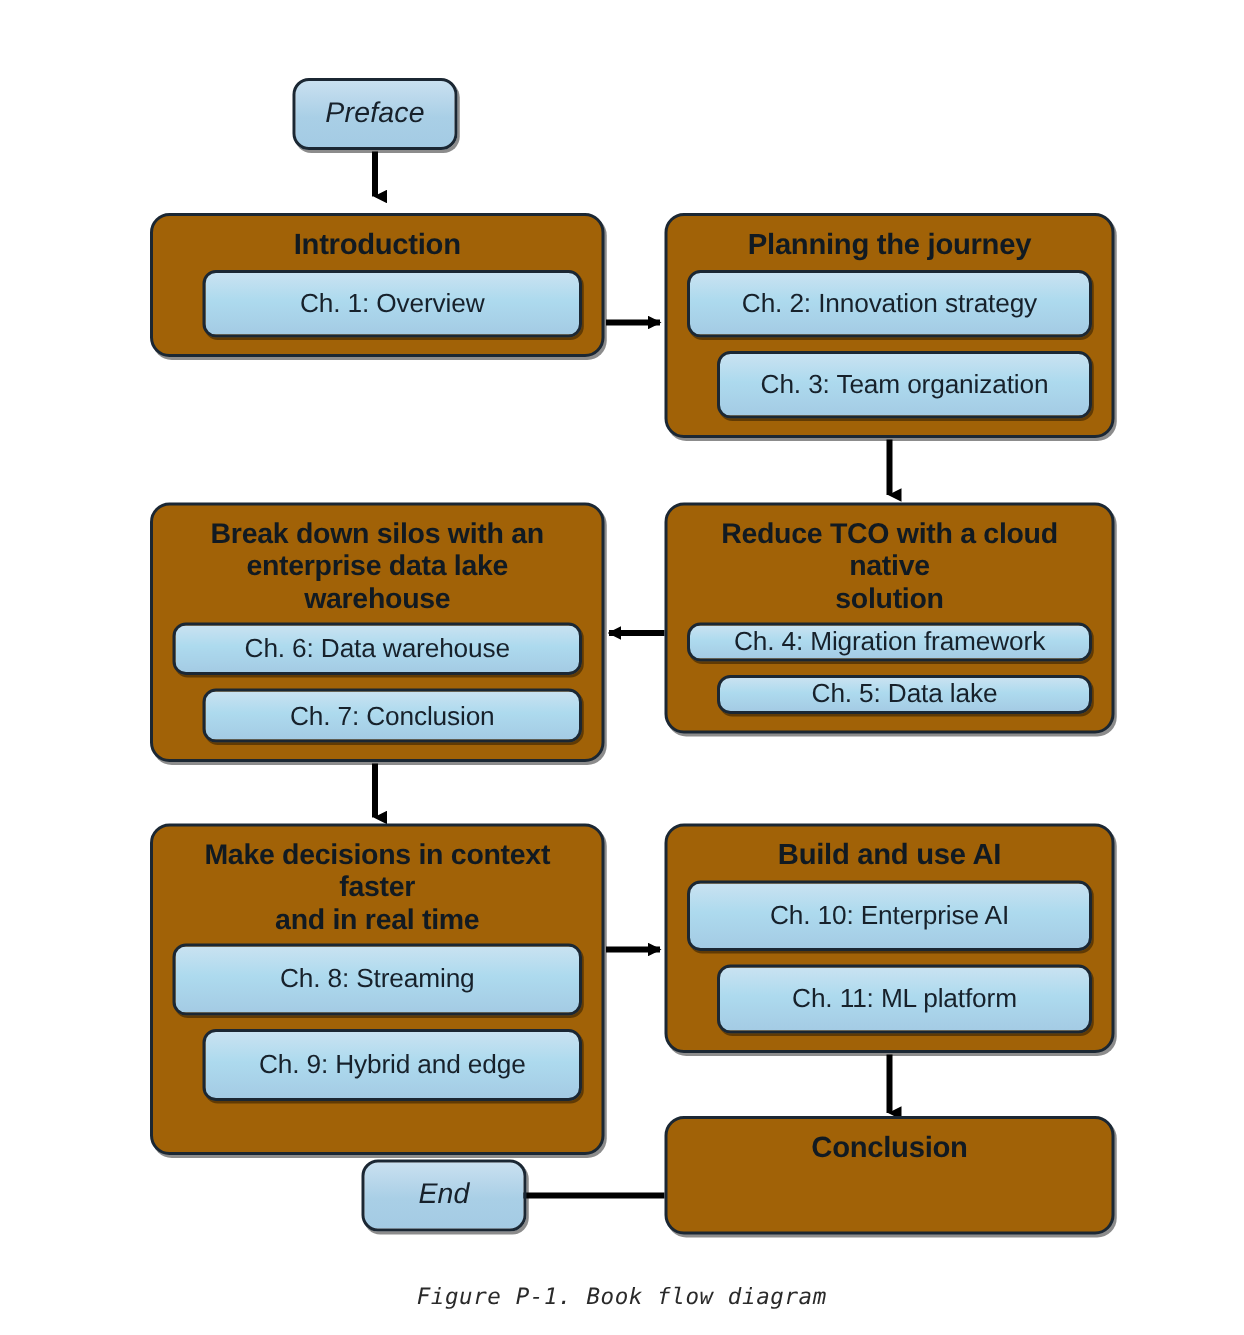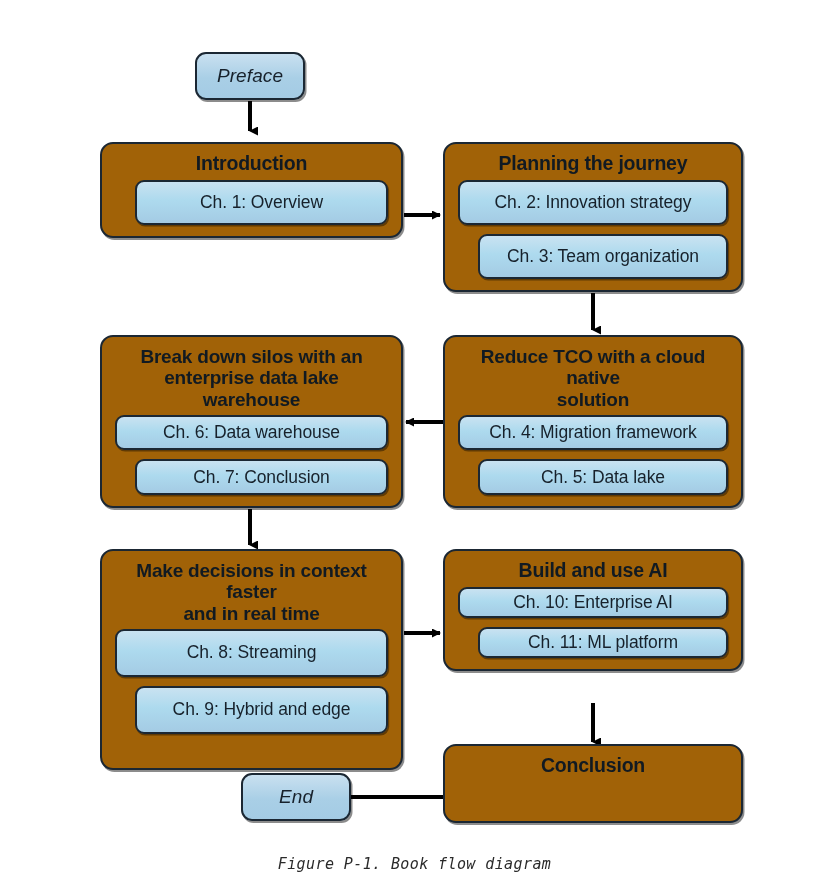--- a/index.html
+++ b/index.html
@@ -194,21 +194,21 @@
     <div class="group-title">Break down silos with an
 enterprise data lake warehouse</div>
     <div class="chapter">
       <span class="chapter-label">Ch. 6: Data warehouse</span>
     </div>
     <div class="chapter">
       <span class="chapter-label">Ch. 7: Conclusion</span>
     </div>
   </div>
 
-  <div class="node group title-2line" style="left:443px; top:335px; width:300px; height:173px;">
+  <div class="node group title-2line" style="left:443px; top:335px; width:300px; height:154px;">
     <div class="group-title">Reduce TCO with a cloud native
 solution</div>
     <div class="chapter">
       <span class="chapter-label">Ch. 4: Migration framework</span>
     </div>
     <div class="chapter">
       <span class="chapter-label">Ch. 5: Data lake</span>
     </div>
   </div>
 
@@ -216,21 +216,21 @@
     <div class="group-title">Make decisions in context faster
 and in real time</div>
     <div class="chapter">
       <span class="chapter-label">Ch. 8: Streaming</span>
     </div>
     <div class="chapter">
       <span class="chapter-label">Ch. 9: Hybrid and edge</span>
     </div>
   </div>
 
-  <div class="node group" style="left:443px; top:549px; width:300px; height:122px;">
+  <div class="node group" style="left:443px; top:549px; width:300px; height:153px;">
     <div class="group-title">Build and use AI</div>
     <div class="chapter">
       <span class="chapter-label">Ch. 10: Enterprise AI</span>
     </div>
     <div class="chapter">
       <span class="chapter-label">Ch. 11: ML platform</span>
     </div>
   </div>
 
   <div class="node group" style="left:443px; top:744px; width:300px; height:79px;">

